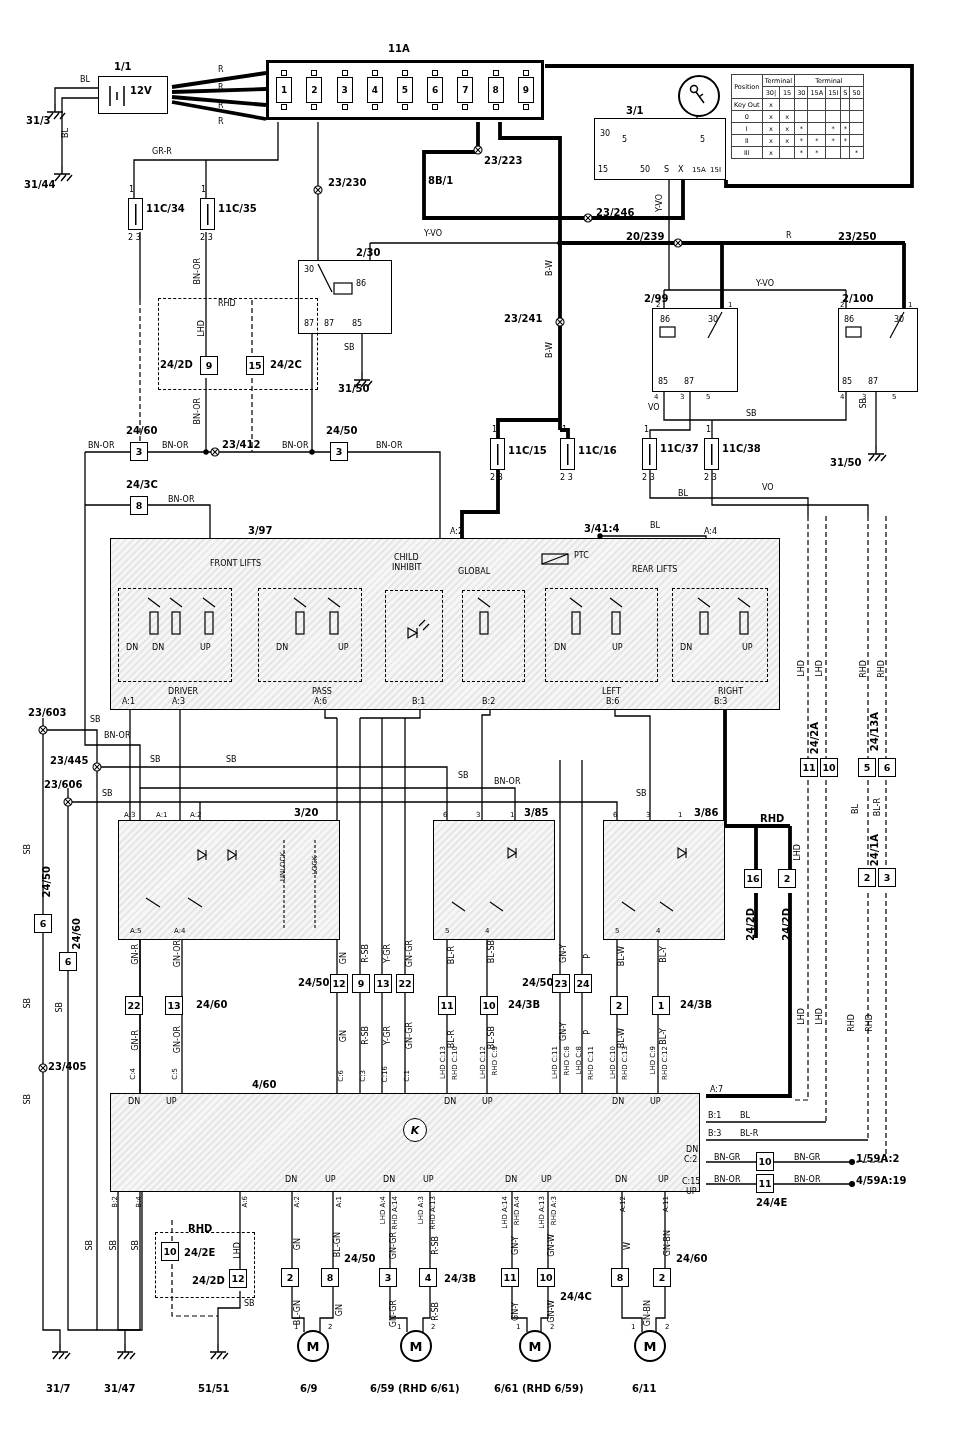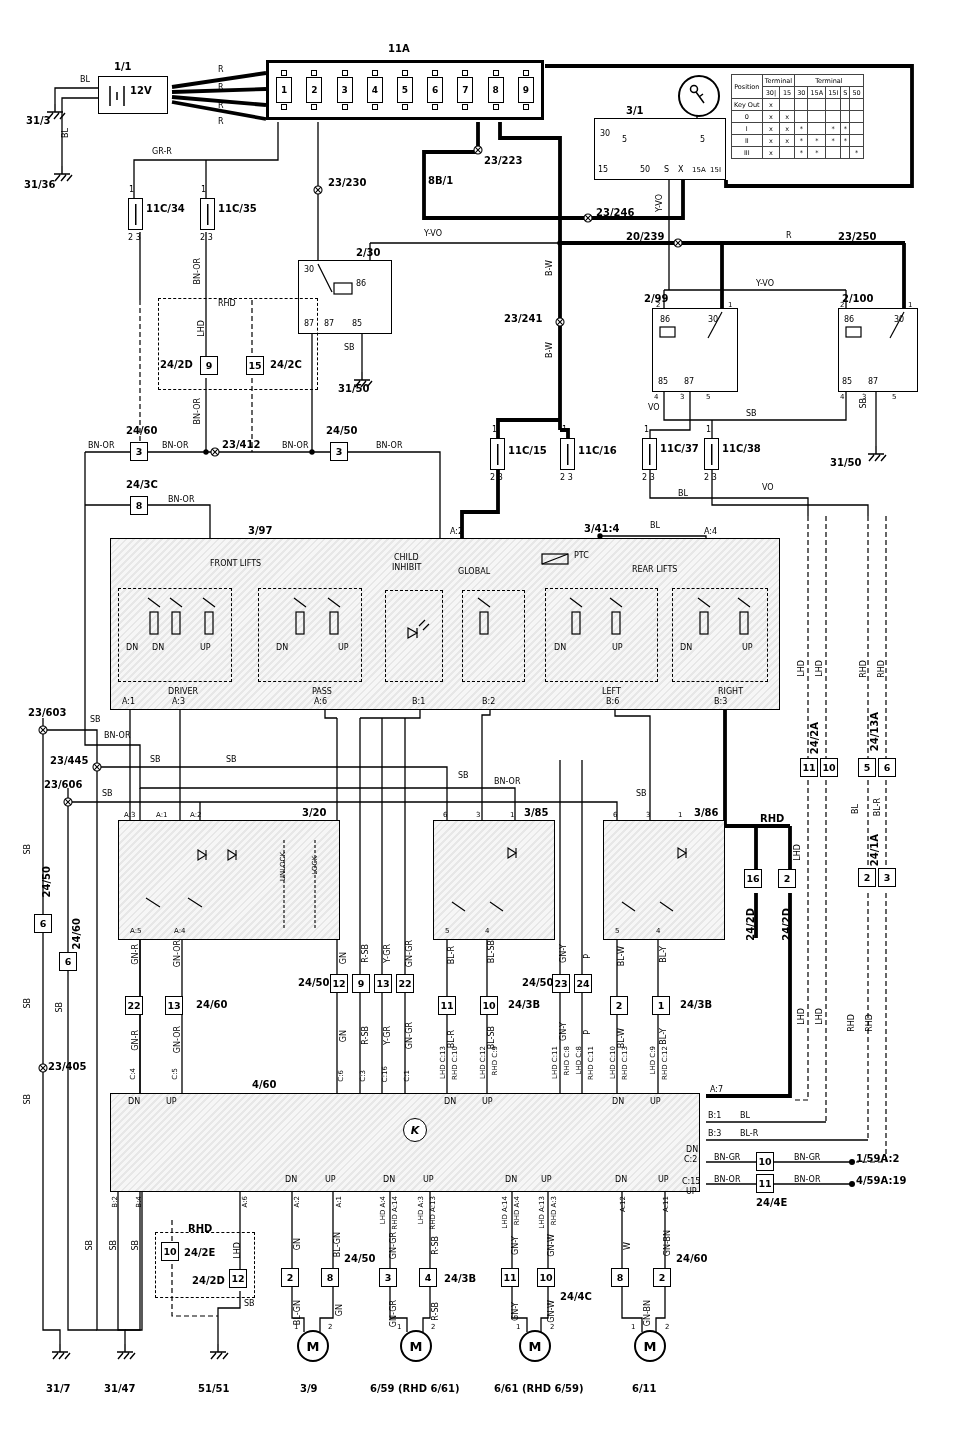--- a/index.html
+++ b/index.html
@@ -331,21 +331,21 @@
 
 <div class="motor" style="left:297px;top:1330px">M</div>
 <div class="motor" style="left:400px;top:1330px">M</div>
 <div class="motor" style="left:519px;top:1330px">M</div>
 <div class="motor" style="left:634px;top:1330px">M</div>
 <div class="kcirc" style="left:403px;top:1118px">K</div>
 
 <b class="l t" style="left:114px;top:62px">1/1</b>
 <b class="l t" style="left:130px;top:86px">12V</b>
 <b class="l t" style="left:26px;top:116px">31/3</b>
-<b class="l t" style="left:24px;top:180px">31/36</b>
+<b class="l t" style="left:24px;top:180px">31/44</b>
 <b class="l p8" style="left:80px;top:76px">BL</b>
 <b class="l p8 v" style="left:62px;top:128px">BL</b>
 <b class="l p8" style="left:218px;top:66px">R</b>
 <b class="l p8" style="left:218px;top:84px">R</b>
 <b class="l p8" style="left:218px;top:102px">R</b>
 <b class="l p8" style="left:218px;top:118px">R</b>
 <b class="l t" style="left:388px;top:44px">11A</b>
 <b class="l p8" style="left:152px;top:148px">GR-R</b>
 <b class="l t" style="left:146px;top:204px">11C/34</b>
 <b class="l t" style="left:218px;top:204px">11C/35</b>
@@ -476,21 +476,21 @@
 <b class="l p8" style="left:226px;top:756px">SB</b>
 <b class="l t" style="left:44px;top:780px">23/606</b>
 <b class="l p8" style="left:102px;top:790px">SB</b>
 <b class="l p8 v" style="left:24px;top:844px">SB</b>
 <b class="l t v" style="left:42px;top:866px">24/50</b>
 <b class="l t v" style="left:72px;top:918px">24/60</b>
 <b class="l p8 v" style="left:24px;top:998px">SB</b>
 <b class="l p8 v" style="left:56px;top:1002px">SB</b>
 <b class="l t" style="left:48px;top:1062px">23/405</b>
 <b class="l p8 v" style="left:24px;top:1094px">SB</b>
-<b class="l t" style="left:302px;top:808px">3/20</b>
+<b class="l t" style="left:294px;top:808px">3/20</b>
 <b class="l p7" style="left:124px;top:812px">A:3</b>
 <b class="l p7" style="left:156px;top:812px">A:1</b>
 <b class="l p7" style="left:190px;top:812px">A:2</b>
 <b class="l p7 v" style="left:280px;top:852px">UNLOCK</b>
 <b class="l p7 v" style="left:312px;top:856px">LOCK</b>
 <b class="l p7" style="left:130px;top:928px">A:5</b>
 <b class="l p7" style="left:174px;top:928px">A:4</b>
 <b class="l p8" style="left:458px;top:772px">SB</b>
 <b class="l t" style="left:524px;top:808px">3/85</b>
 <b class="l p7" style="left:443px;top:812px">6</b>
@@ -644,21 +644,21 @@
 <b class="l p8 v" style="left:548px;top:1300px">GN-W</b>
 <b class="l p8 v" style="left:644px;top:1300px">GN-BN</b>
 <b class="l p7" style="left:294px;top:1324px">1</b>
 <b class="l p7" style="left:328px;top:1324px">2</b>
 <b class="l p7" style="left:397px;top:1324px">1</b>
 <b class="l p7" style="left:431px;top:1324px">2</b>
 <b class="l p7" style="left:516px;top:1324px">1</b>
 <b class="l p7" style="left:550px;top:1324px">2</b>
 <b class="l p7" style="left:631px;top:1324px">1</b>
 <b class="l p7" style="left:665px;top:1324px">2</b>
-<b class="l t" style="left:300px;top:1384px">3/9</b>
+<b class="l t" style="left:300px;top:1384px">6/9</b>
 <b class="l t" style="left:370px;top:1384px">6/59 (RHD 6/61)</b>
 <b class="l t" style="left:494px;top:1384px">6/61 (RHD 6/59)</b>
 <b class="l t" style="left:632px;top:1384px">6/11</b>
 <b class="l t" style="left:46px;top:1384px">31/7</b>
 <b class="l t" style="left:104px;top:1384px">31/47</b>
 <b class="l t" style="left:198px;top:1384px">51/51</b>
 
 <svg id="over" class="layer" width="956" height="1431">
 <defs>
 <g id="gnd" stroke="#000" stroke-width="1.4" fill="none">

